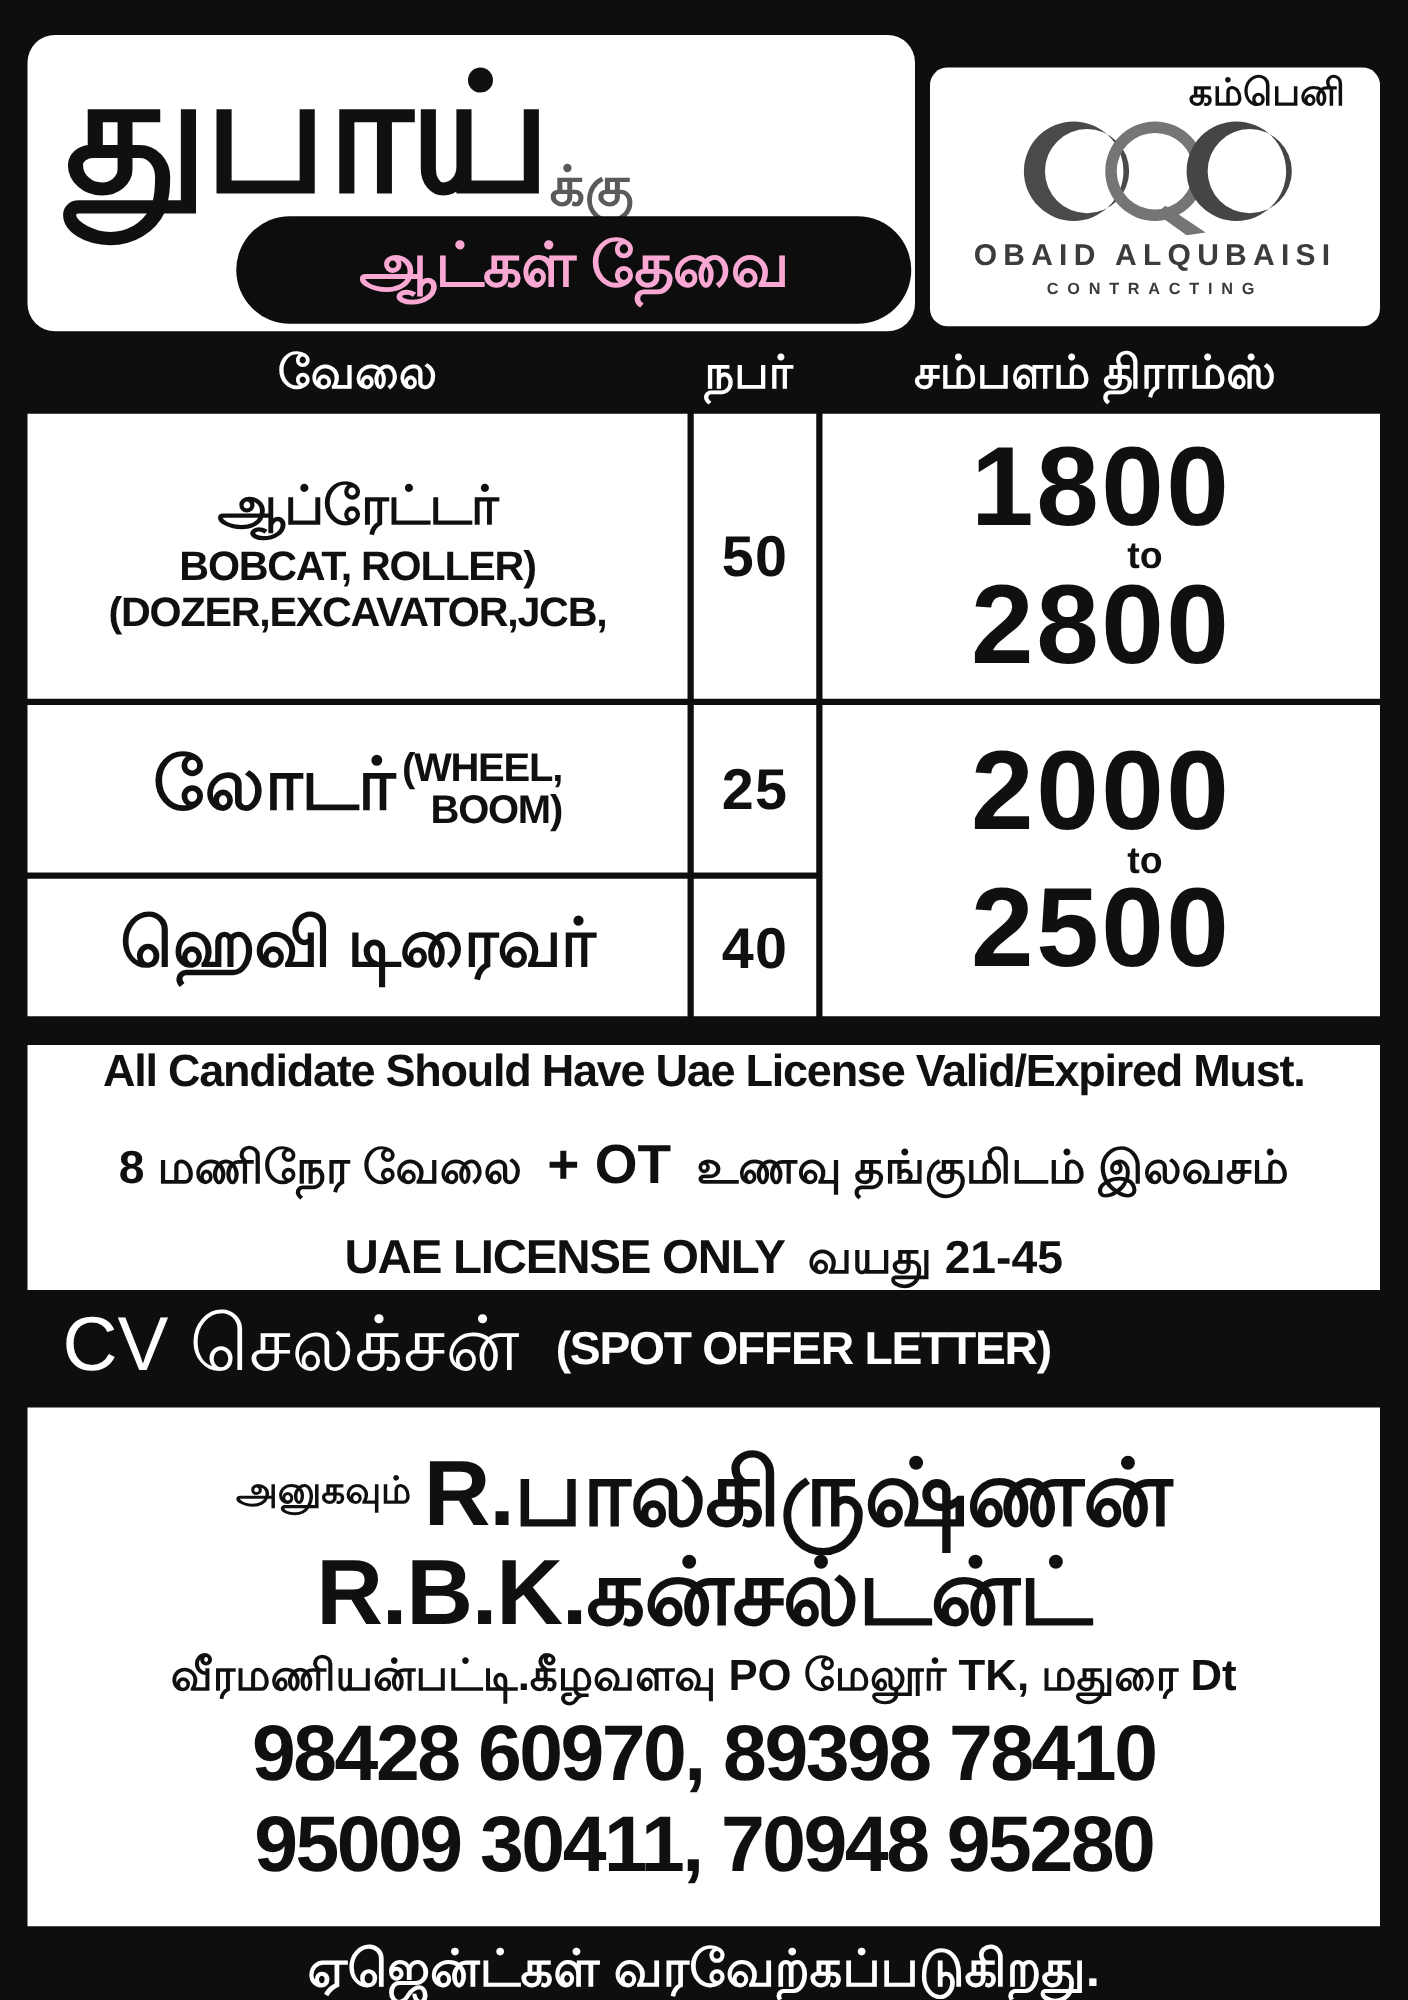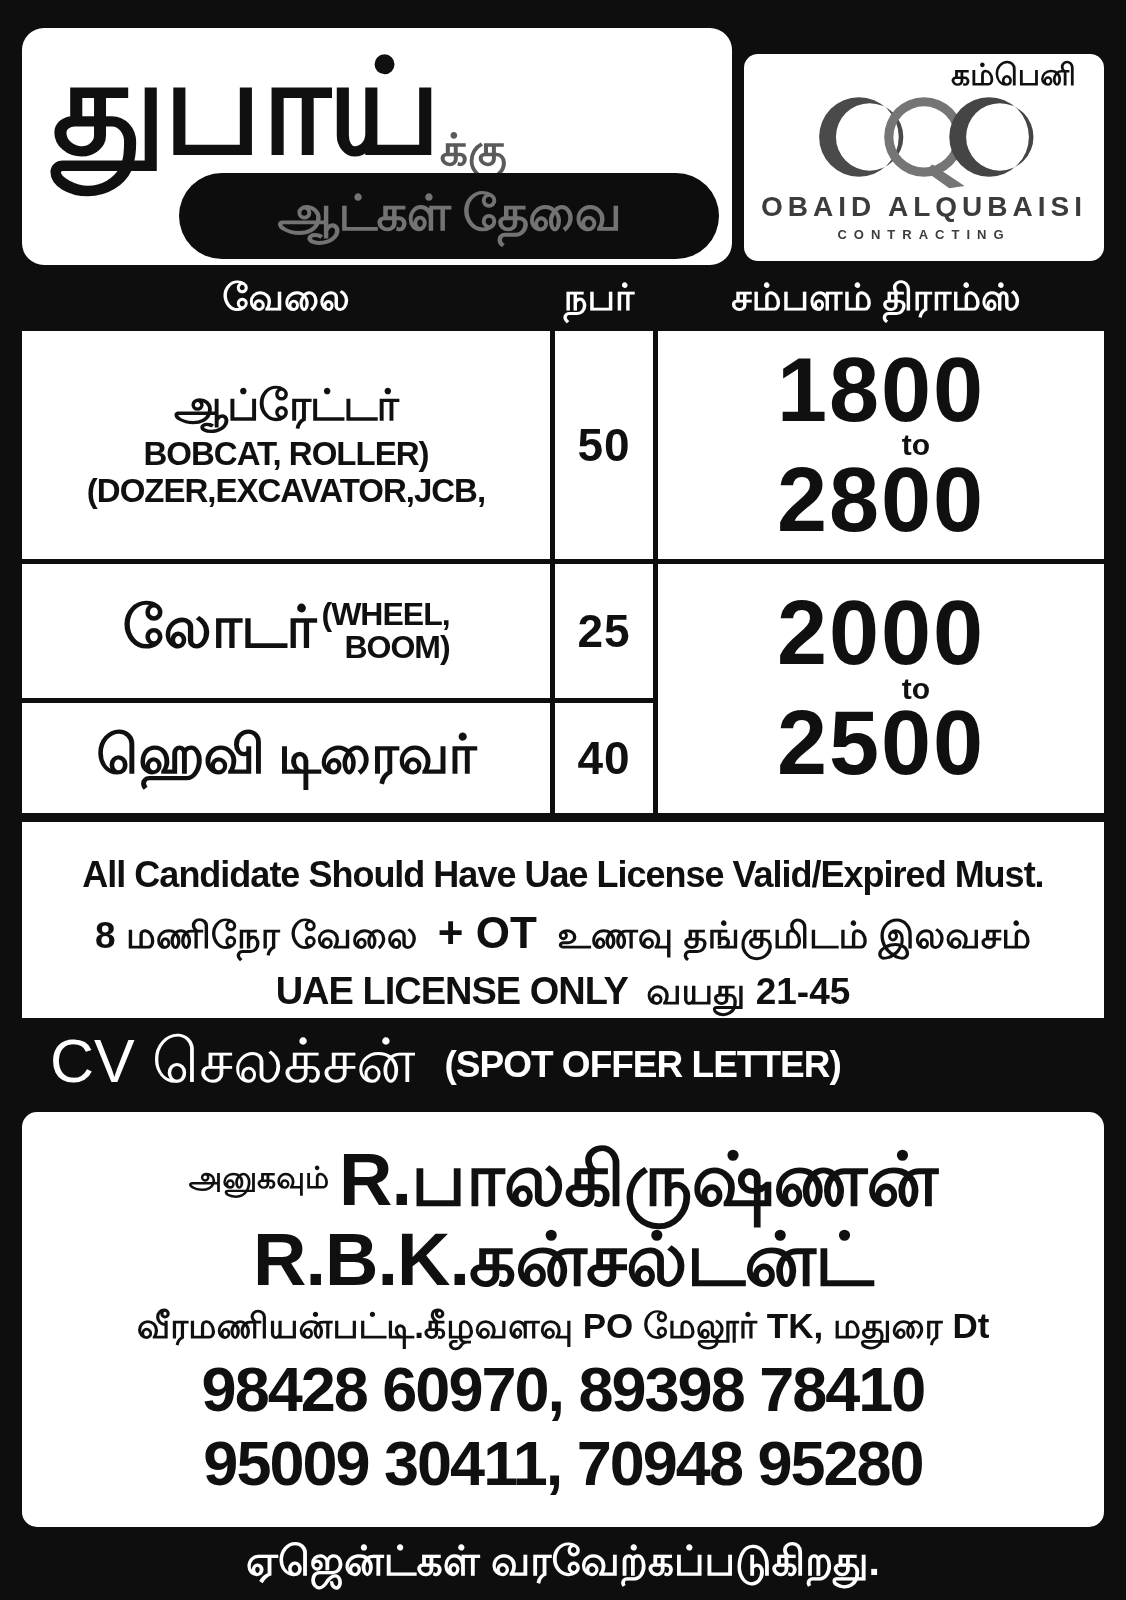--- a/index.html
+++ b/index.html
@@ -15,34 +15,34 @@
   
   .header-row { display:flex; height:237px; }
   .headline-box {
     width:710px; background:#fff; border-radius:22px; position:relative;
     overflow:visible;
   }
   .city-line { display:flex; align-items:flex-end; padding:0 0 0 30px; height:150px; }
   .city { font-size:132px; font-weight:900; line-height:1.05; letter-spacing:-3px; white-space:nowrap; }
   .city-suffix { font-size:44px; font-weight:800; color:#5a5a5a; margin-left:2px; line-height:1; padding-bottom:6px; }
   .badge {
-    position:absolute; right:13px; bottom:6px;
-    background:#0d0d0d; color:#737373; border-radius:46px;
+    position:absolute; right:3px; bottom:6px;
+    background:#0d0d0d; color:#f9a8d4; border-radius:46px;
     height:86px; width:540px;
     display:flex; align-items:center; justify-content:center;
     font-size:49px; font-weight:800; letter-spacing:-1px; white-space:nowrap;
   }
   .logo-box {
     margin-left:12px; flex:1; background:#fff; border-radius:14px;
     margin-top:26px; height:207px; padding:4px 14px 0;
     display:flex; flex-direction:column; align-items:center;
   }
   .company-label { align-self:flex-end; font-size:30px; font-weight:700; margin-right:14px; line-height:1.15; }
   .logo-svg { width:270px; height:98px; margin-top:-2px; }
-  .company-name { font-size:28px; letter-spacing:5px; font-weight:700; color:#3c3c3c; white-space:nowrap; margin-top:2px; }
+  .company-name { font-size:24px; letter-spacing:5px; font-weight:700; color:#3c3c3c; white-space:nowrap; margin-top:2px; }
   .company-sub { font-size:13px; letter-spacing:7px; font-weight:700; color:#3c3c3c; margin-top:4px; }
 
   
   .table-head {
     margin-top:4px; height:62px;
     display:grid; grid-template-columns:528px 98px 1fr;
     align-items:center; text-align:center;
     color:#fff; font-size:37px; font-weight:800; white-space:nowrap;
   }
 
@@ -60,42 +60,41 @@
   .count { font-size:46px; font-weight:700; letter-spacing:1px; }
   .sal-big { font-size:90px; font-weight:900; line-height:0.94; letter-spacing:2px; white-space:nowrap; }
   .sal-to { font-size:30px; font-weight:900; line-height:0.85; margin-left:70px; }
   .job-row2 { display:flex; align-items:center; }
   .job-title-2 { font-size:58px; font-weight:900; letter-spacing:-1px; white-space:nowrap; }
   .job-detail-2 { font-size:32px; font-weight:800; line-height:1.02; text-align:right; margin-left:6px; letter-spacing:-1px; }
   .job-title-3 { font-size:54px; font-weight:900; letter-spacing:-1px; white-space:nowrap; }
 
   
   .conditions {
-    margin-top:4px; height:196px; background:#fff;
-    display:flex; flex-direction:column; align-items:center; justify-content:flex-end;
+    margin-top:18px; height:196px; background:#fff;
+    display:flex; flex-direction:column; align-items:center; justify-content:space-between;
     text-align:center;
   }
   .cond-line1 { font-size:36px; font-weight:800; letter-spacing:-1px; white-space:nowrap; }
   .cond-line2 { margin-top:12px; font-size:37px; font-weight:700; white-space:nowrap; }
   .cond-ot { font-size:44px; font-weight:800; padding:0 10px; }
   .cond-line3 { margin-top:8px; white-space:nowrap; }
   .cond-en { font-size:38px; font-weight:900; letter-spacing:-1px; }
   .cond-ta { font-size:37px; font-weight:700; margin-left:14px; }
 
   
   .cv-bar { height:94px; display:flex; align-items:center; color:#fff; padding-left:28px; white-space:nowrap; }
   .cv-main { font-size:61px; font-weight:400; letter-spacing:0px; }
   .cv-sub { font-size:37px; font-weight:800; margin-left:29px; letter-spacing:-1px; }
 
   
   .contact {
     height:415px; background:#fff;
     display:flex; flex-direction:column; align-items:center; justify-content:center;
     text-align:center;
-    border-radius:15px;
   }
   .contact-line1 { display:flex; align-items:center; white-space:nowrap; }
   .contact-prefix { font-size:30px; font-weight:700; margin-right:10px; }
   .contact-name { font-size:74px; font-weight:900; letter-spacing:-1px; line-height:1.05; }
   .contact-agency { font-size:74px; font-weight:900; letter-spacing:-1px; line-height:1.1; white-space:nowrap; }
   .contact-address { font-size:35px; font-weight:700; margin-top:6px; white-space:nowrap; }
   .phone-line { font-size:63px; font-weight:900; letter-spacing:-2px; line-height:1.1; margin-top:4px; white-space:nowrap; }
 
   
   .footer-bar {

